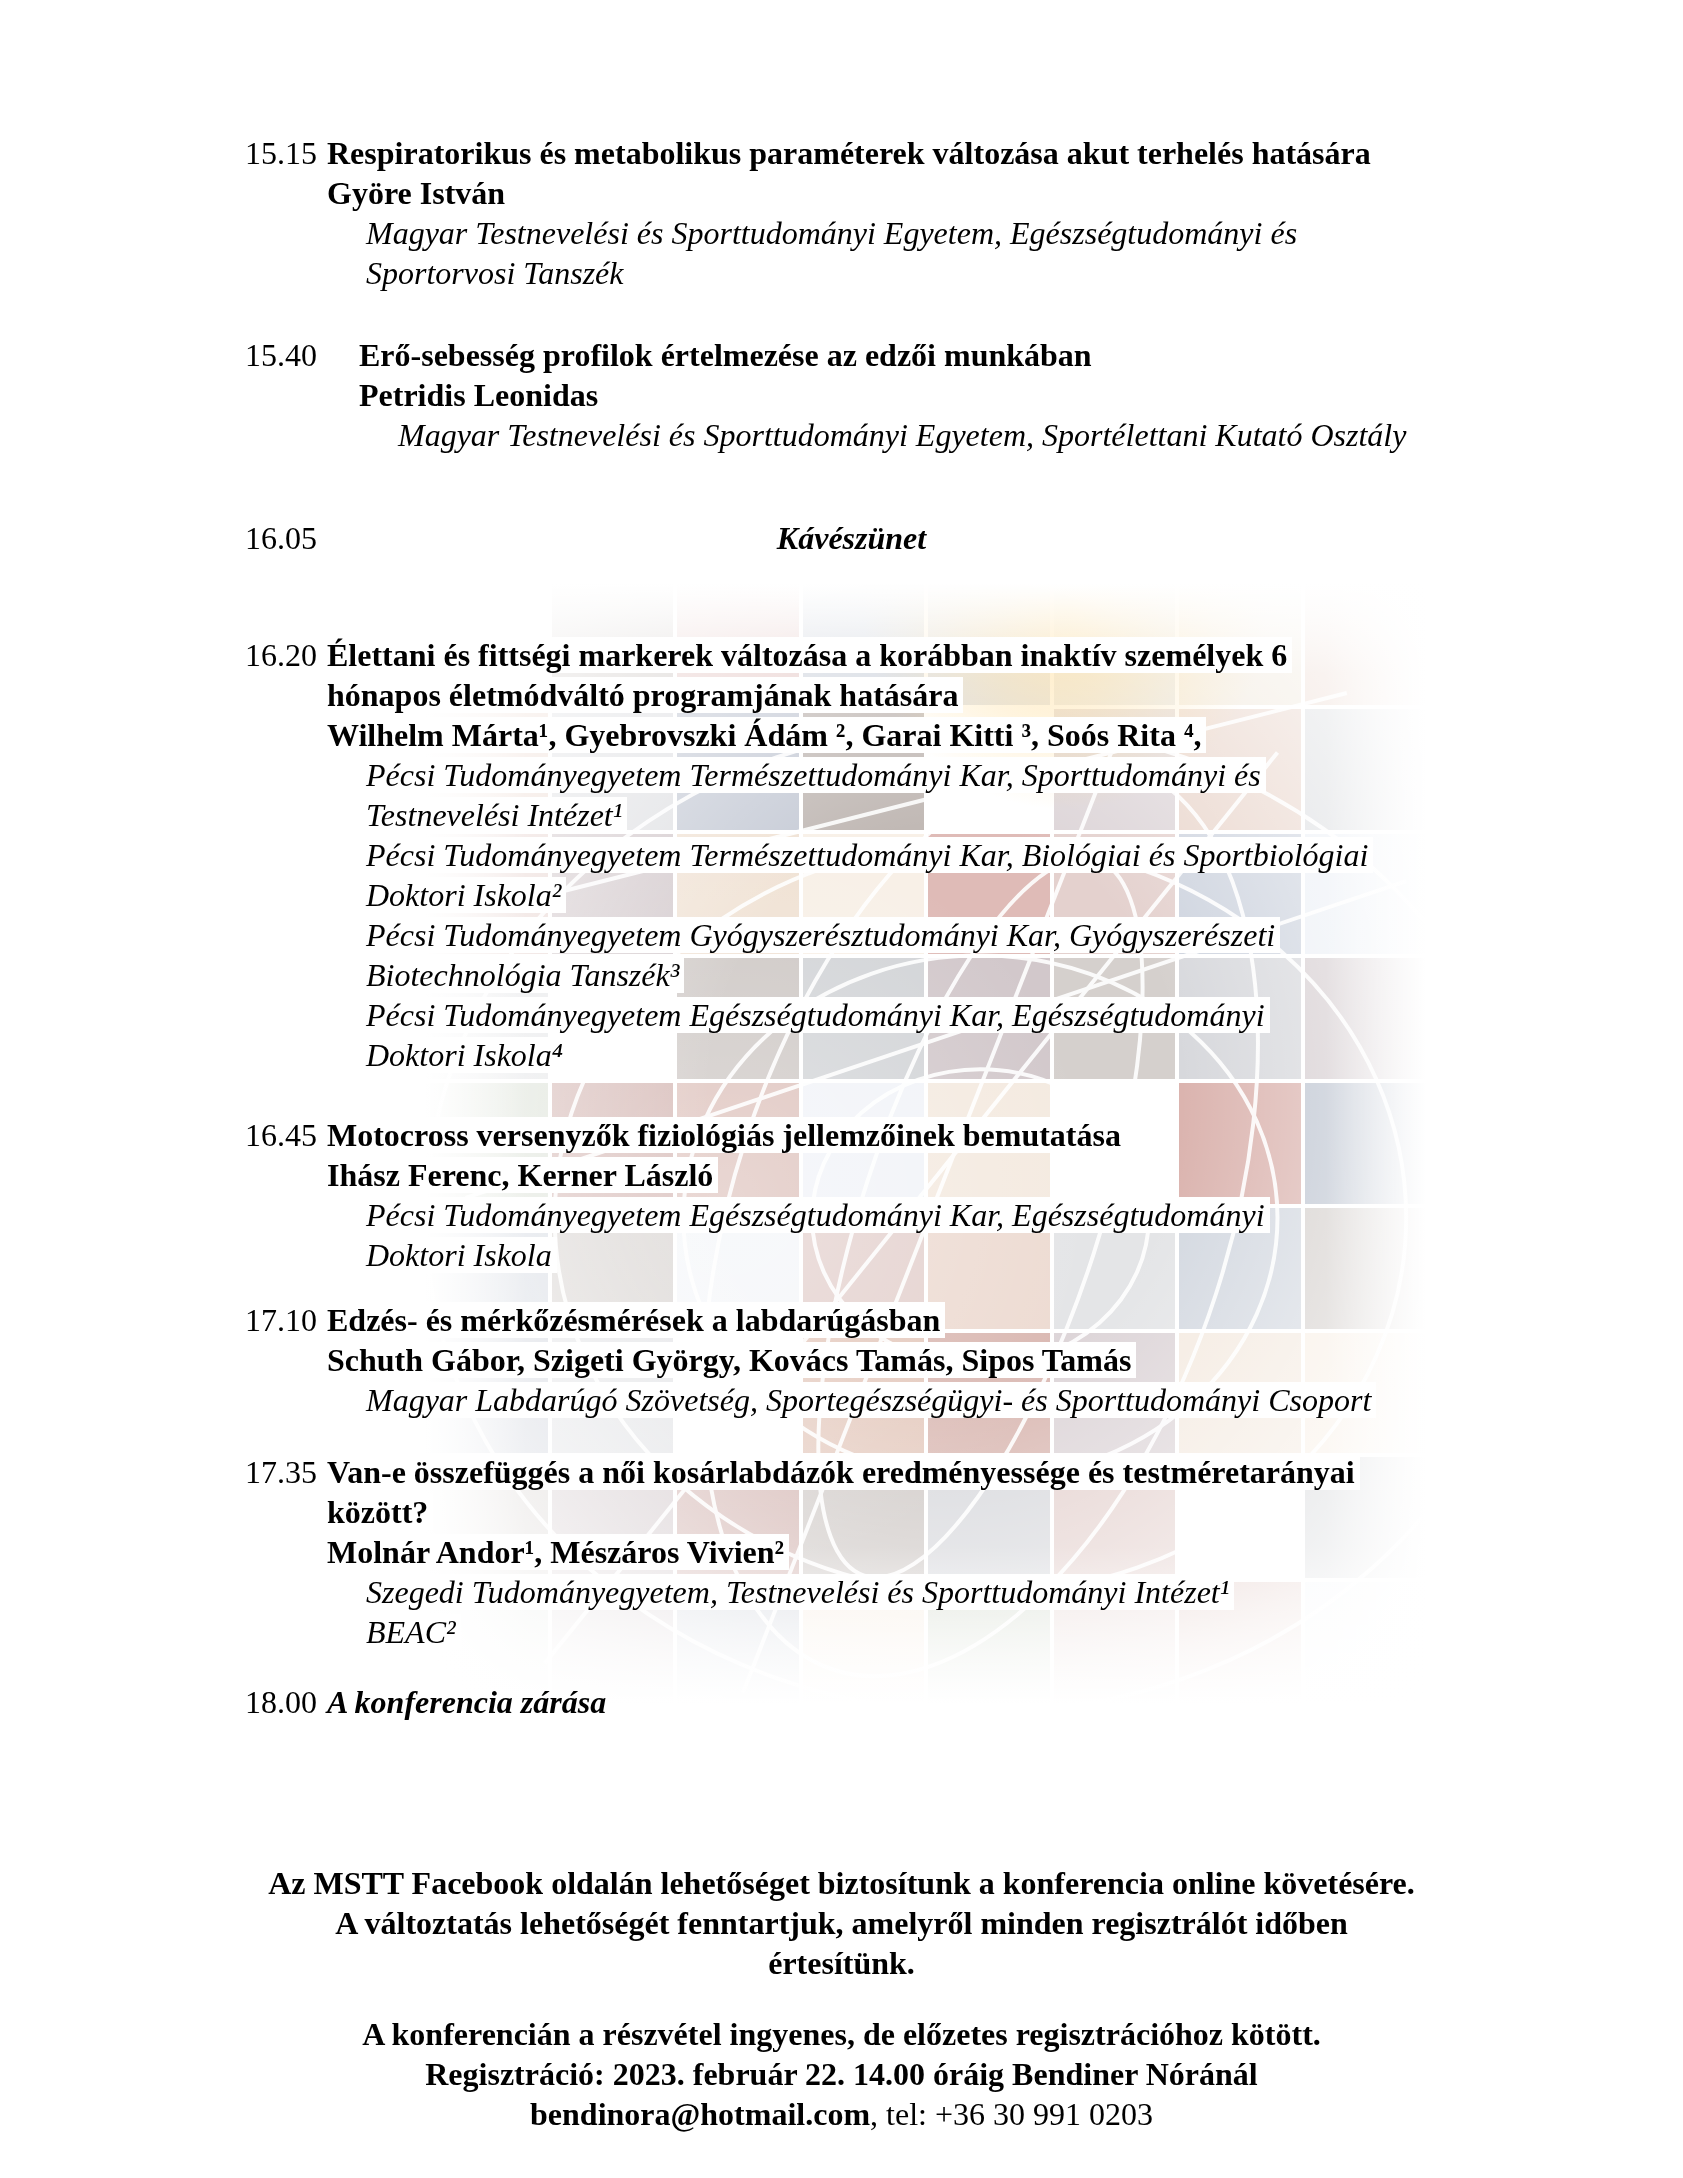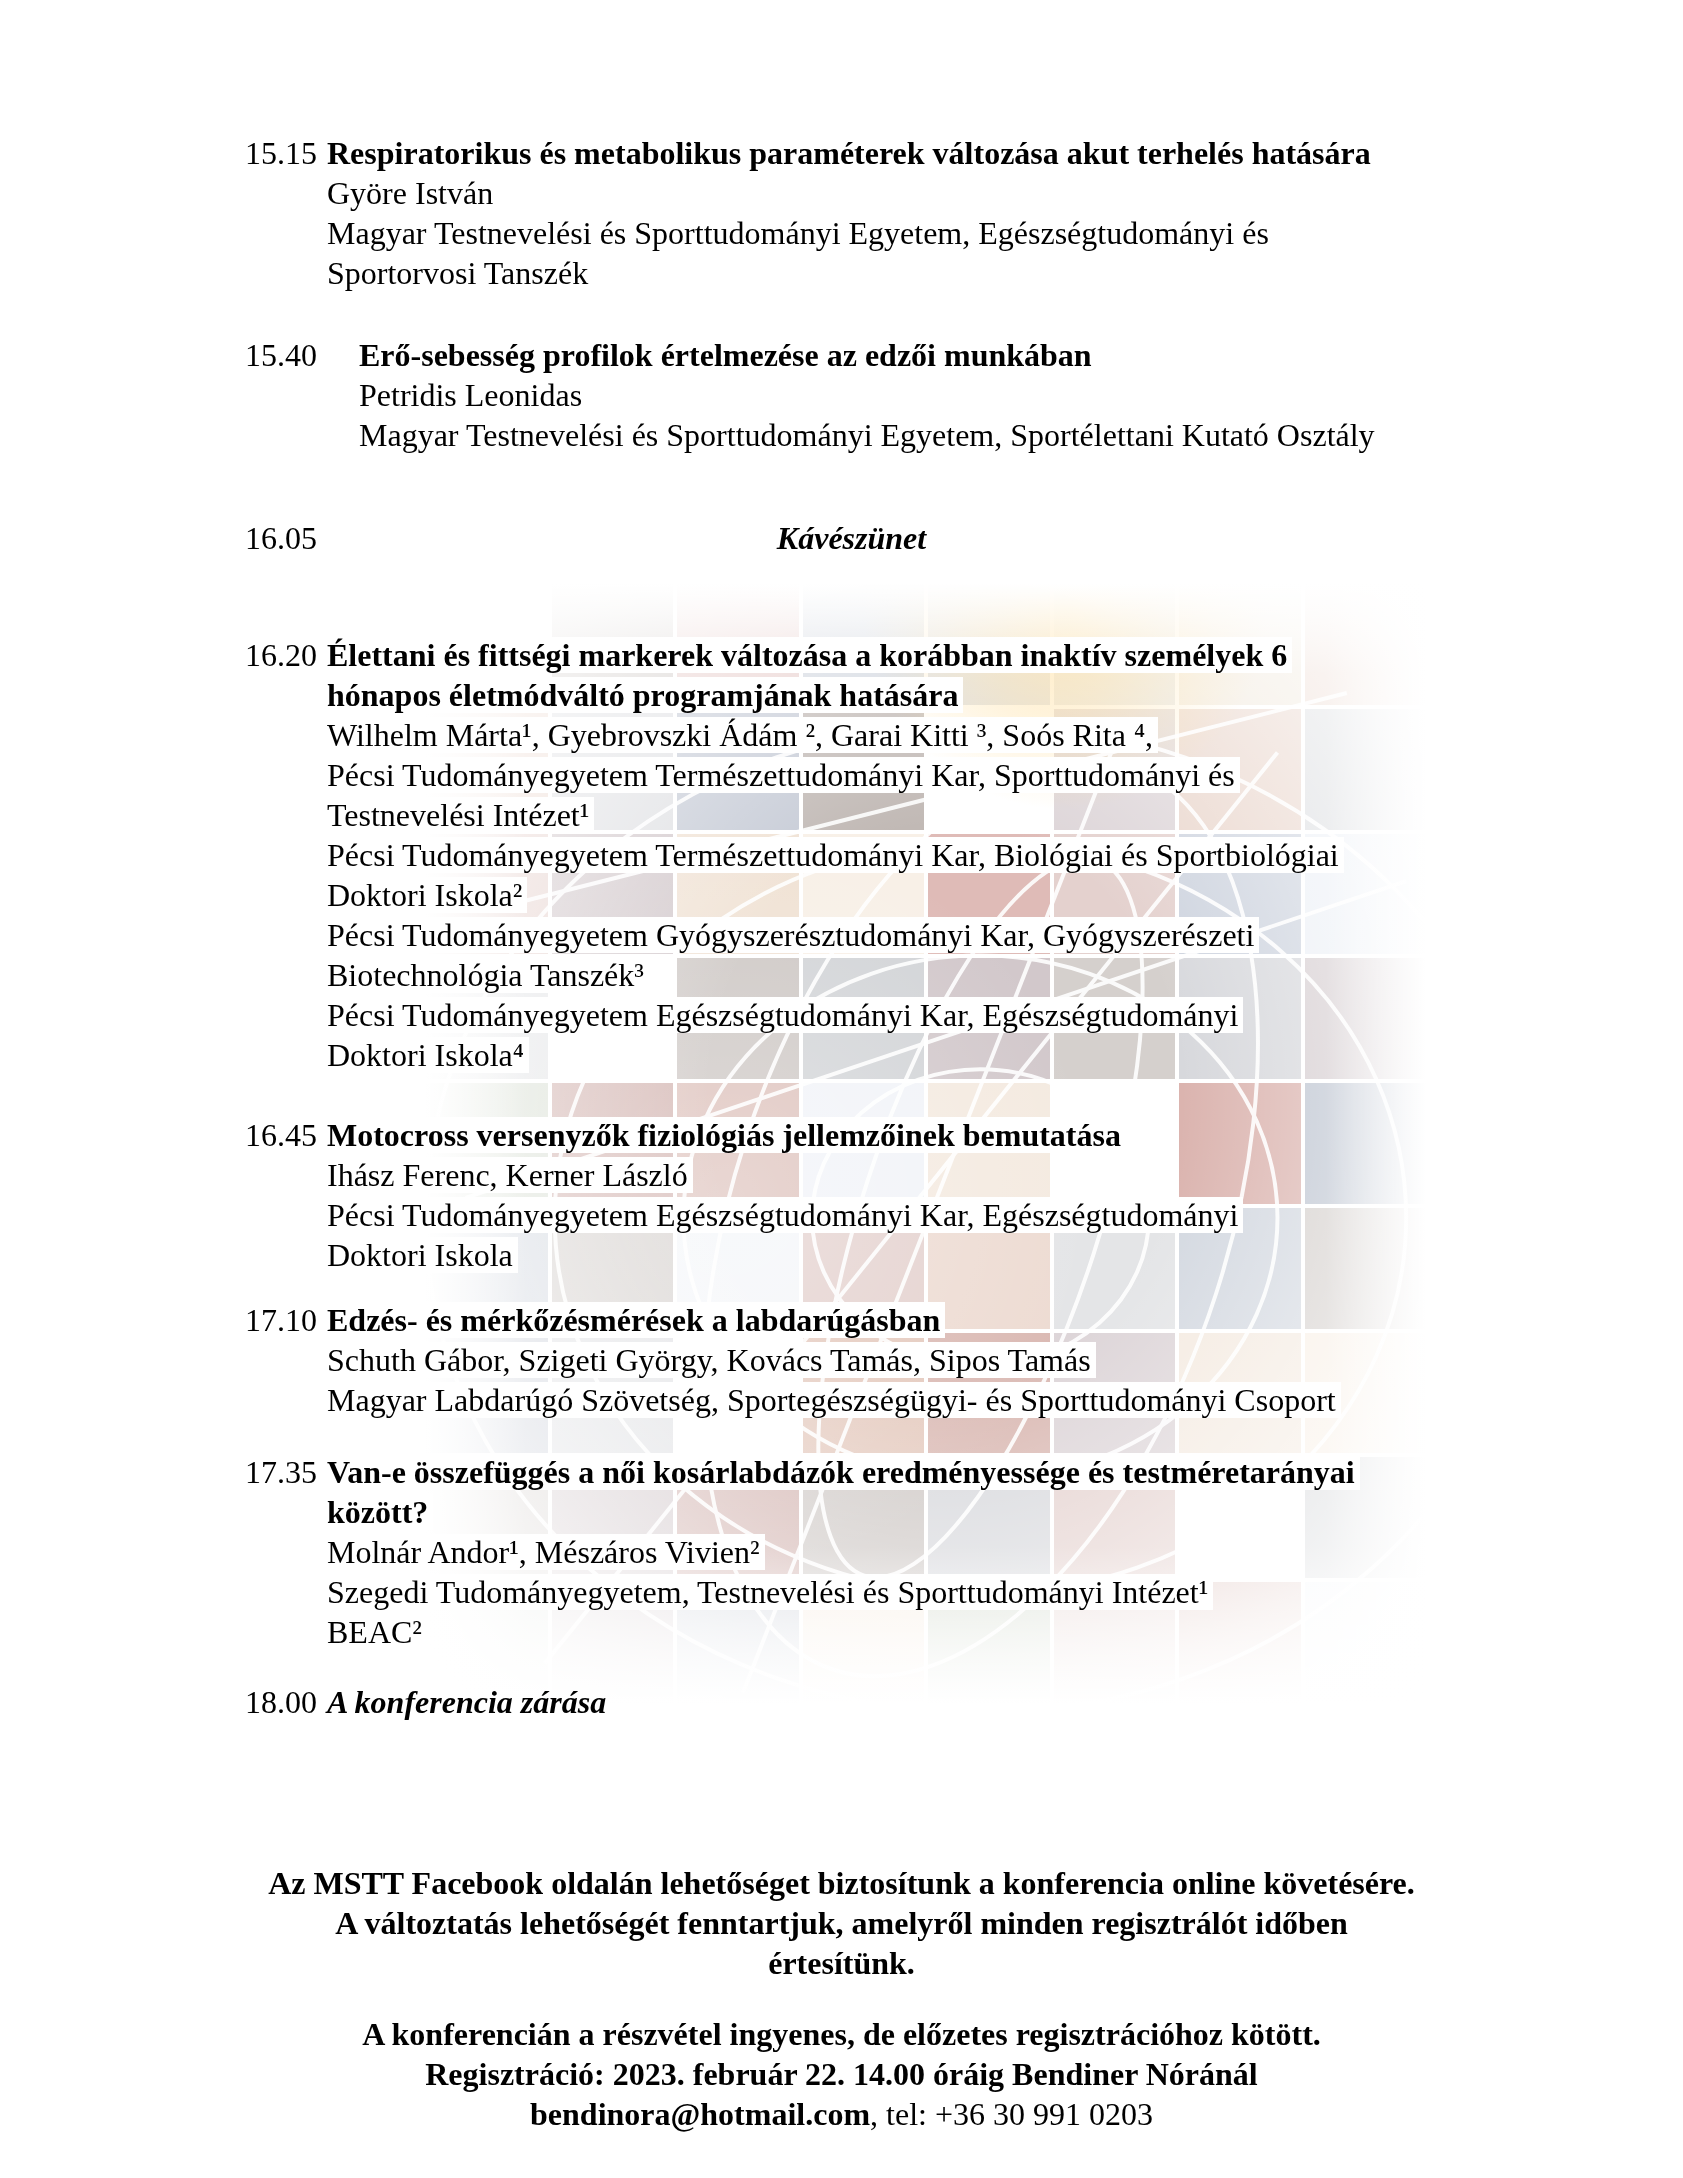--- a/index.html
+++ b/index.html
@@ -24,22 +24,22 @@
       linear-gradient(to right, #fff 0%, rgba(255,255,255,0) 10%, rgba(255,255,255,0) 90%, #fff 100%),
       linear-gradient(to bottom, #fff 0%, rgba(255,255,255,0) 8%, rgba(255,255,255,0) 86%, #fff 100%);}
   
   .schedule{position:absolute;left:245px;top:133px;width:1287px;z-index:2;}
   .entry{display:flex;align-items:flex-start;}
   .time{flex:0 0 82px;}
   .content{flex:1;}
   .line{white-space:nowrap;}
   .line > span{background:#fff;padding-right:5px;}
   .title{font-weight:bold;}
-  .authors{font-weight:normal;}
-  .affil{}
+  .authors{font-weight:bold;}
+  .affil{font-style:italic;margin-left:39px;}
   .break-label{font-weight:bold;font-style:italic;width:1049px;text-align:center;}
   .closing-label{font-weight:bold;font-style:italic;}
   
   .footer-notice{position:absolute;left:0;top:1863px;width:1683px;text-align:center;
     font-weight:bold;z-index:2;}
   .footer-reg{position:absolute;left:0;top:2014px;width:1683px;text-align:center;
     font-weight:bold;z-index:2;}
   .tel{font-weight:normal;}
 </style>
 </head>

